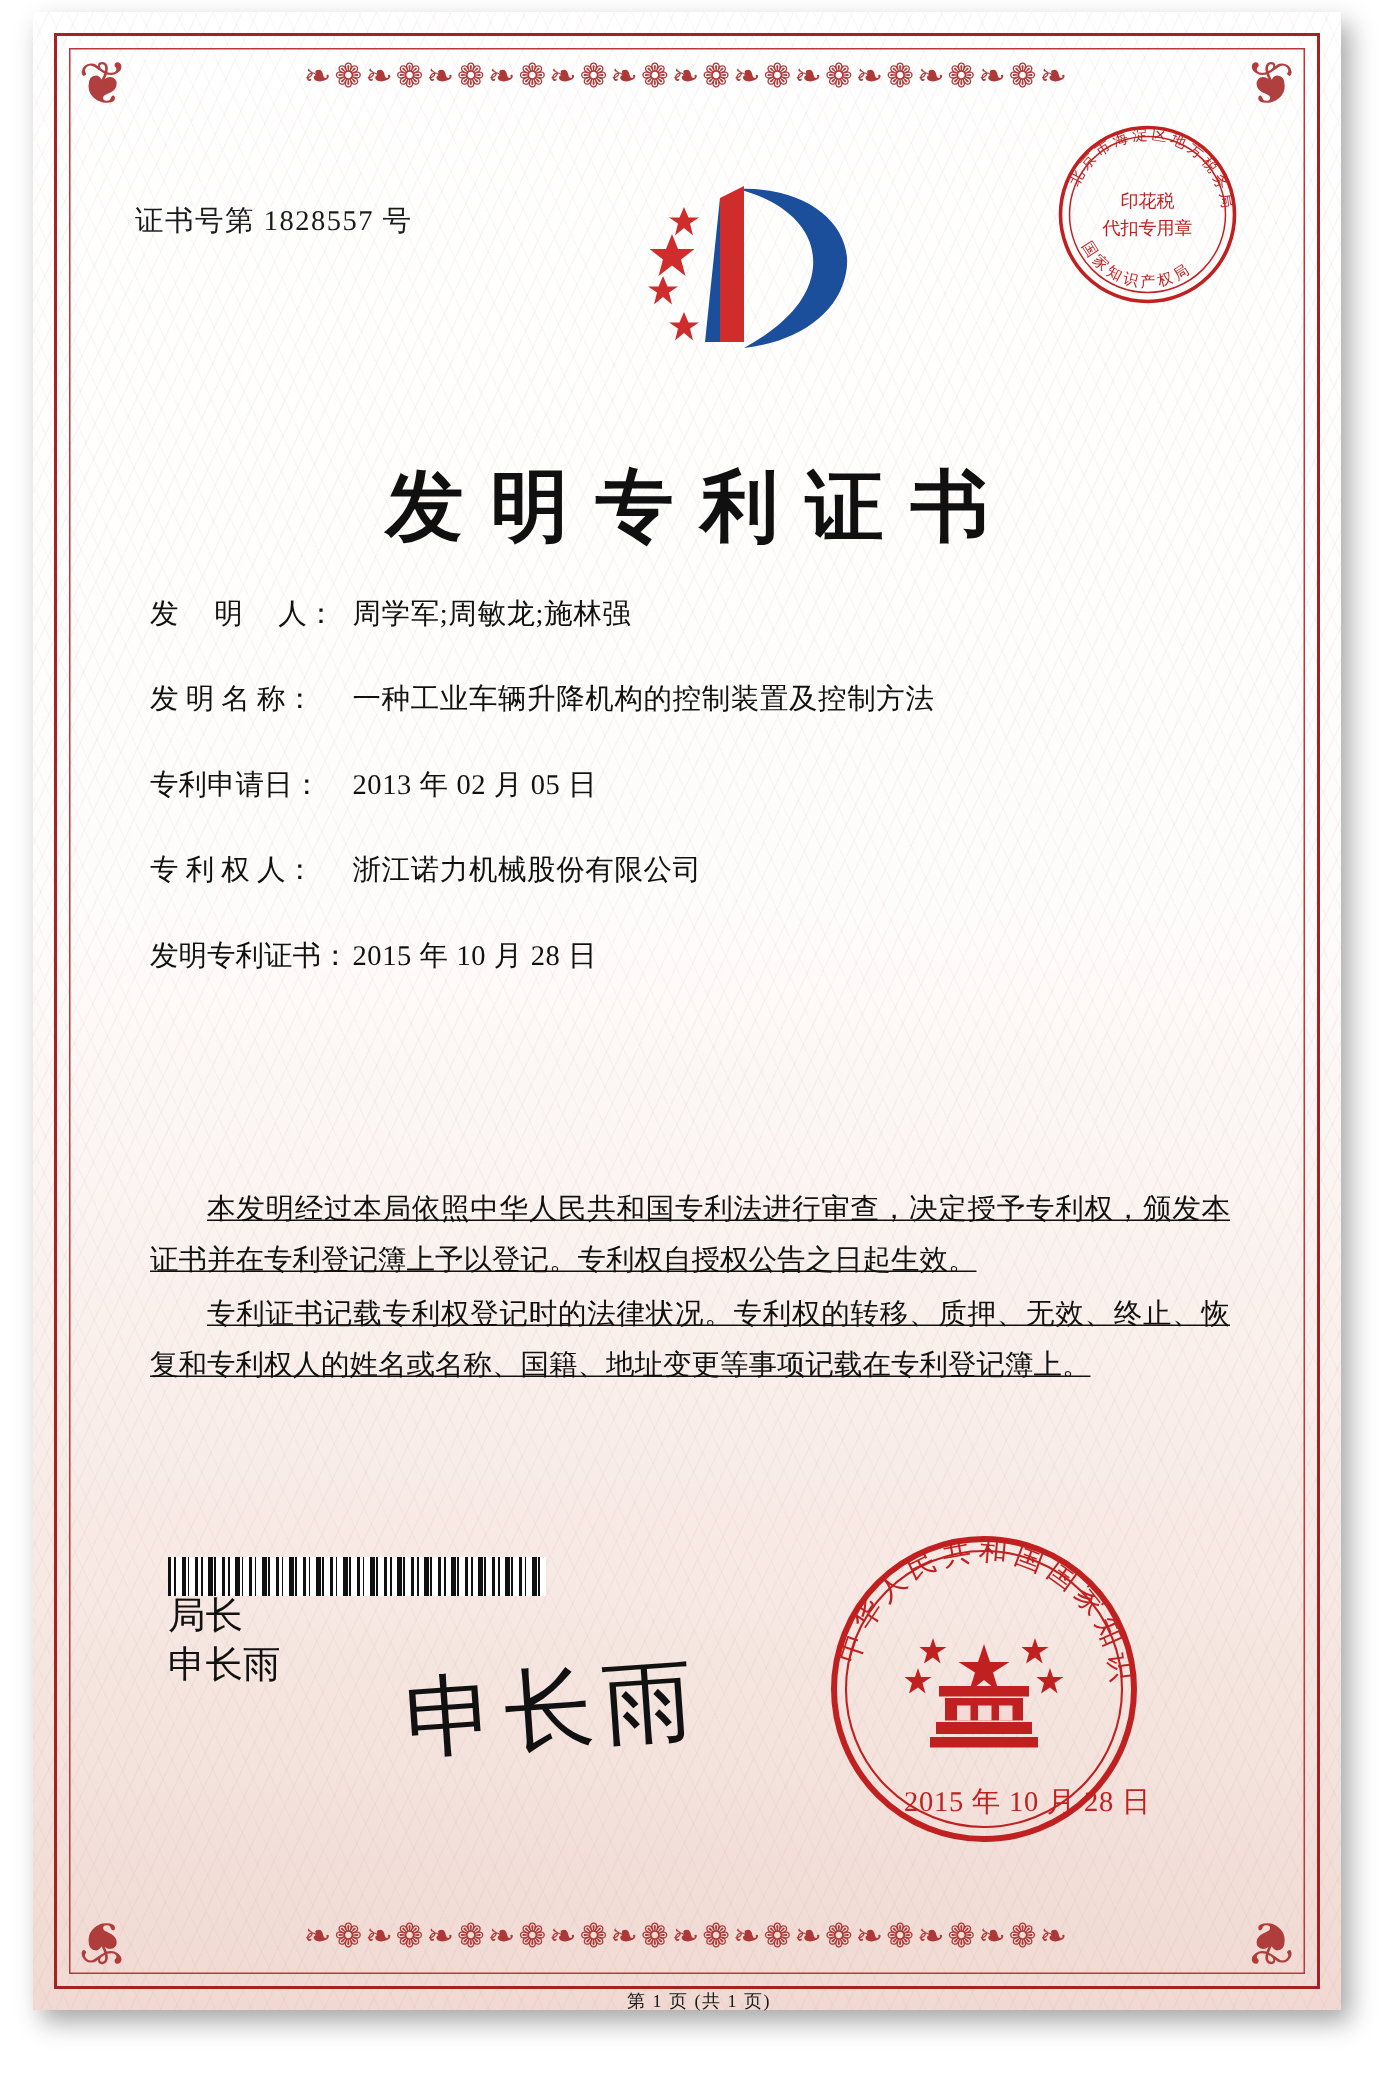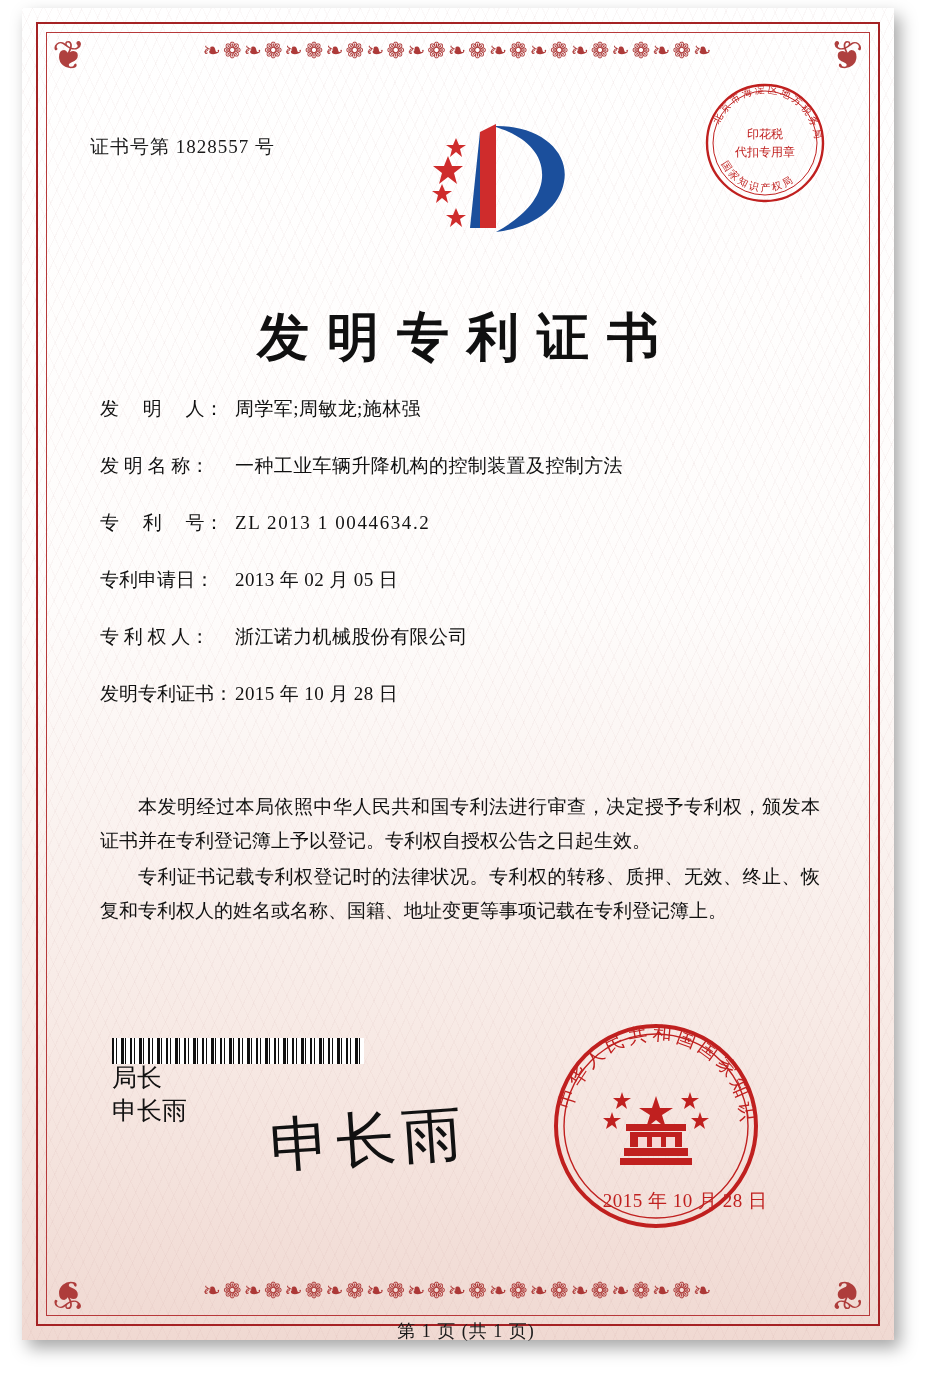--- a/index.html
+++ b/index.html
@@ -182,20 +182,21 @@
     right: 74px;
     top: 782px;
     font-size: 19px;
     line-height: 34px;
     color: #111;
     text-align: justify;
   }
   .body-text p {
     margin: 0 0 2px 0;
     text-indent: 38px;
+    text-decoration: underline;
   }
 
   
   .barcode {
     position: absolute;
     left: 90px;
     top: 1030px;
     width: 252px;
     height: 26px;
     background-image: repeating-linear-gradient(
@@ -244,21 +245,21 @@
     letter-spacing: 0.5px;
     white-space: nowrap;
   }
 
   .page-footer {
     position: absolute;
     left: 0;
     right: 0;
     bottom: 48px;
     text-align: center;
-    font-size: 18px;
+    font-size: 12px;
     color: #1a1a1a;
     letter-spacing: 1px;
   }
 </style>
 </head>
 <body>
 
 <div class="page">
   <div class="sheet">
 
@@ -314,24 +315,20 @@
     <div class="fields">
       <div class="field">
         <span class="k">发　 明　 人：</span>
         <span class="v">周学军;周敏龙;施林强</span>
       </div>
       <div class="field">
         <span class="k">发 明 名 称：</span>
         <span class="v">一种工业车辆升降机构的控制装置及控制方法</span>
       </div>
       <div class="field">
-        <span class="k">专　 利　 号：</span>
-        <span class="v mono">ZL 2013 1 0044634.2</span>
-      </div>
-      <div class="field">
         <span class="k">专利申请日：</span>
         <span class="v">2013 年 02 月 05 日</span>
       </div>
       <div class="field">
         <span class="k">专 利 权 人：</span>
         <span class="v">浙江诺力机械股份有限公司</span>
       </div>
       <div class="field">
         <span class="k">发明专利证书：</span>
         <span class="v">2015 年 10 月 28 日</span>

